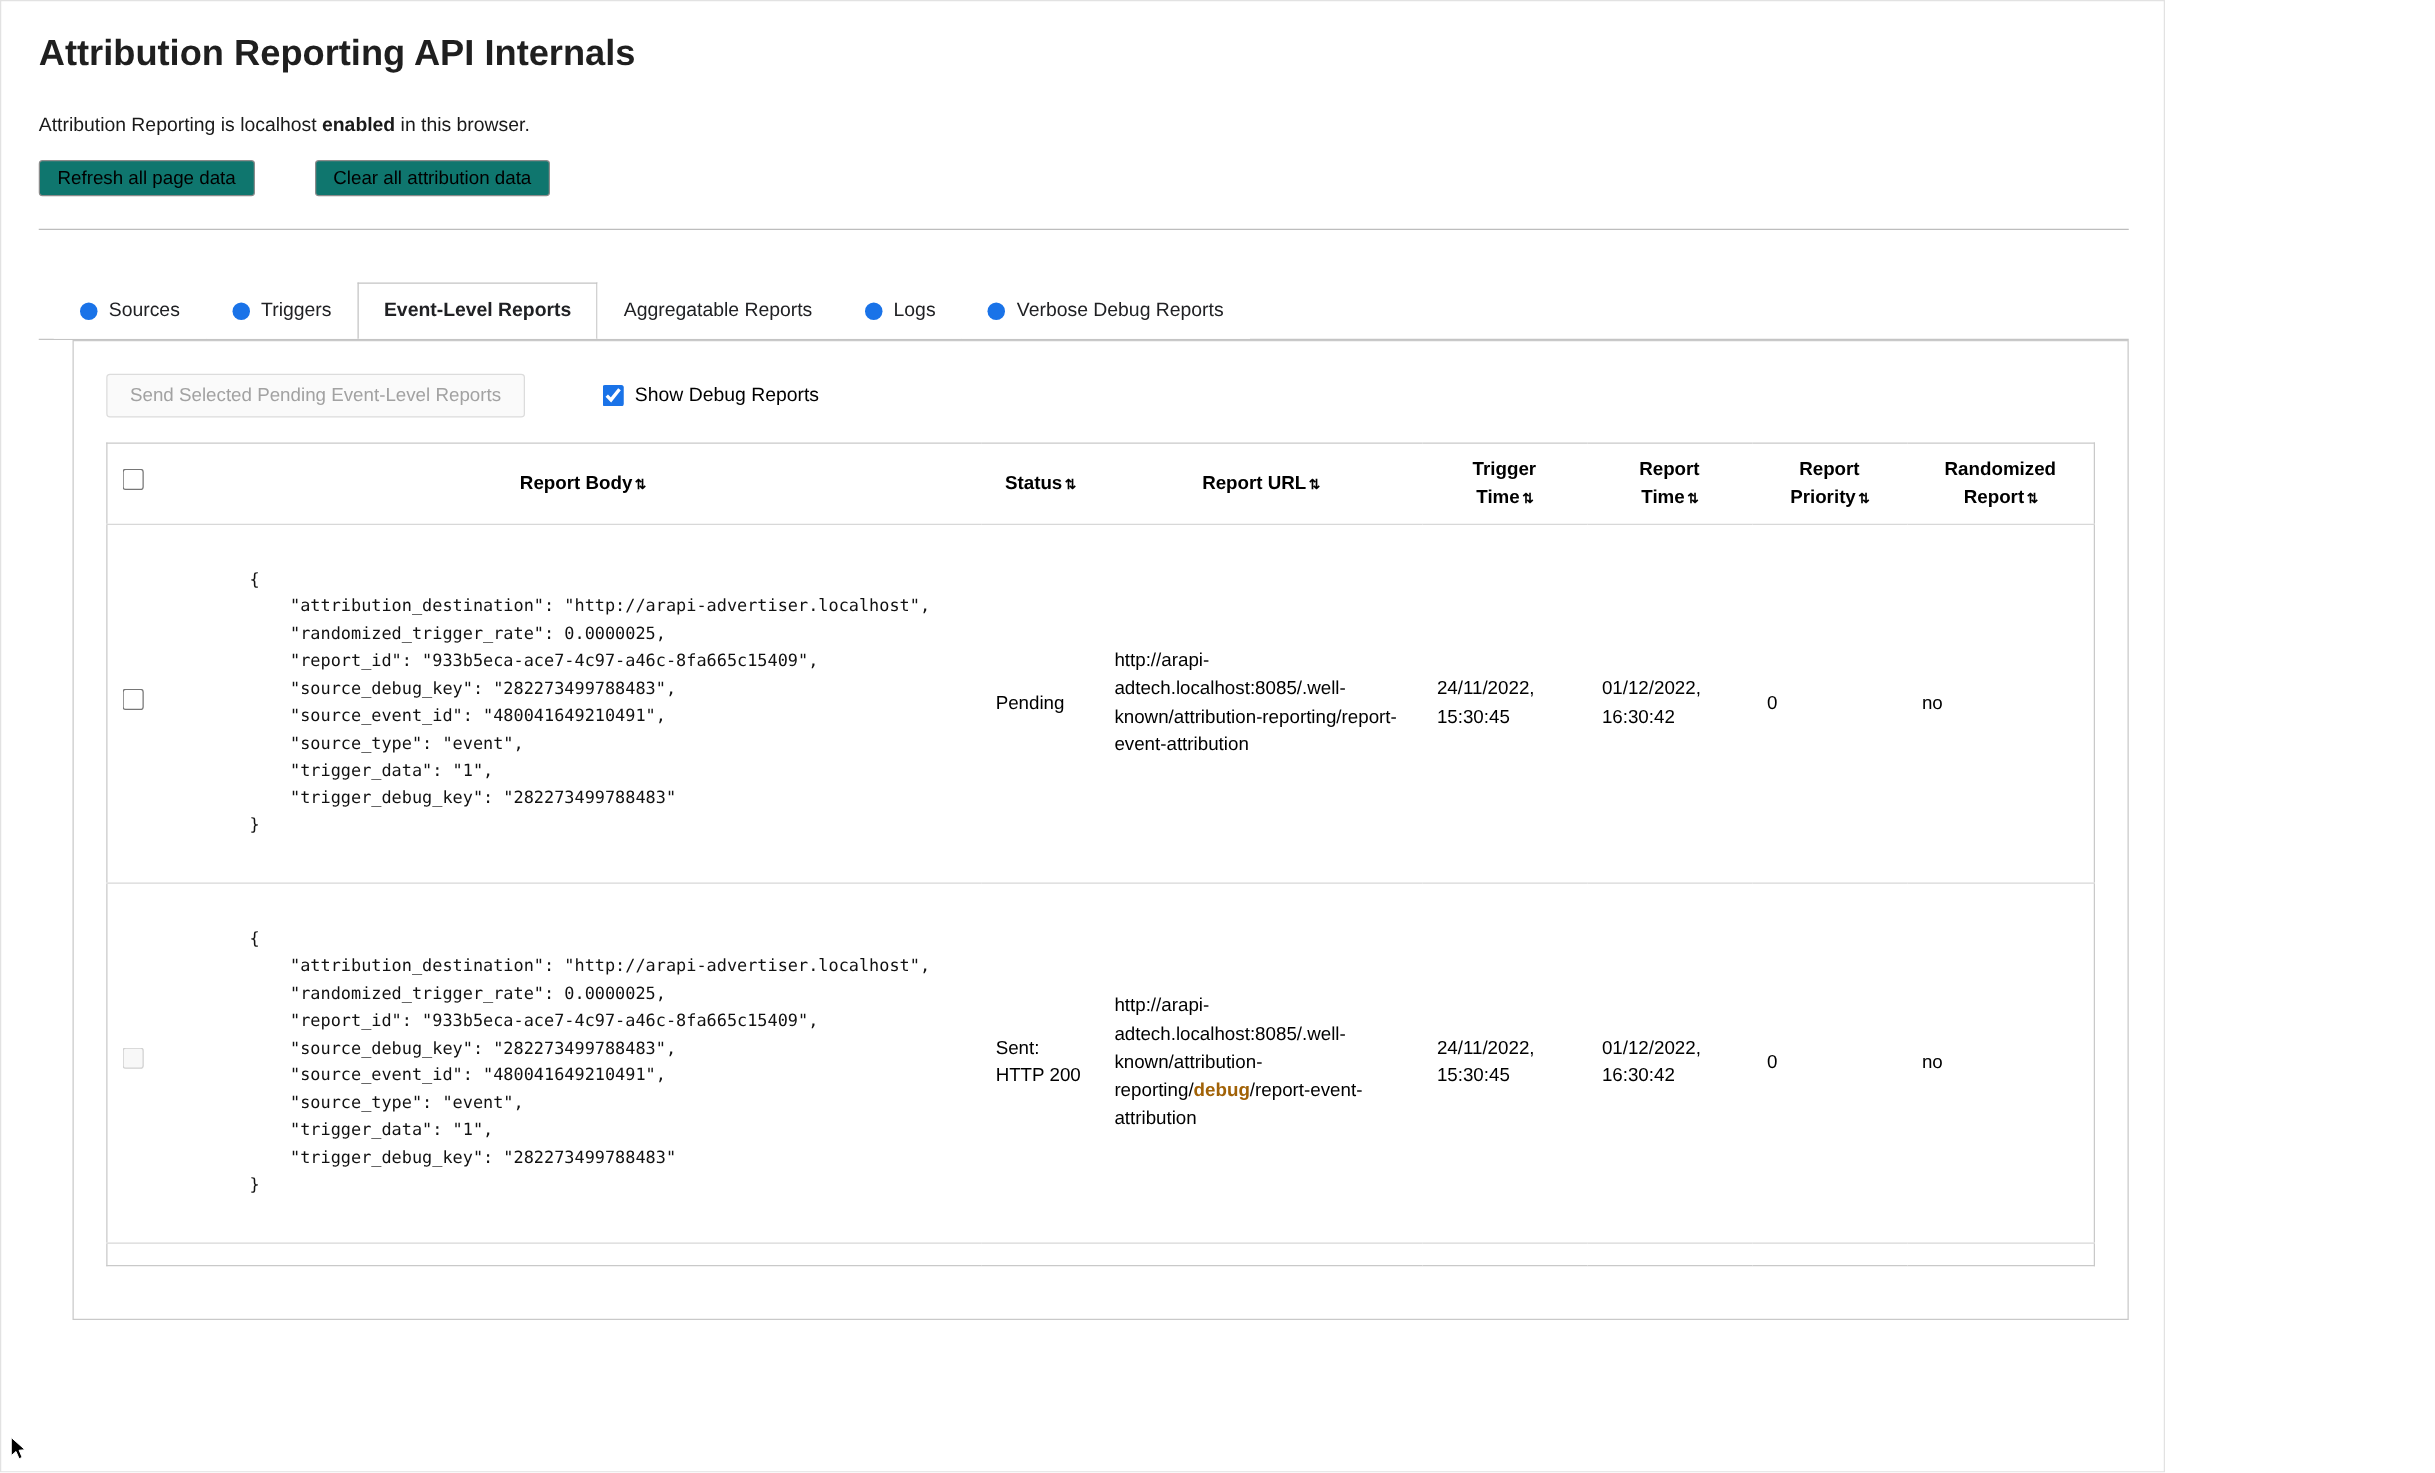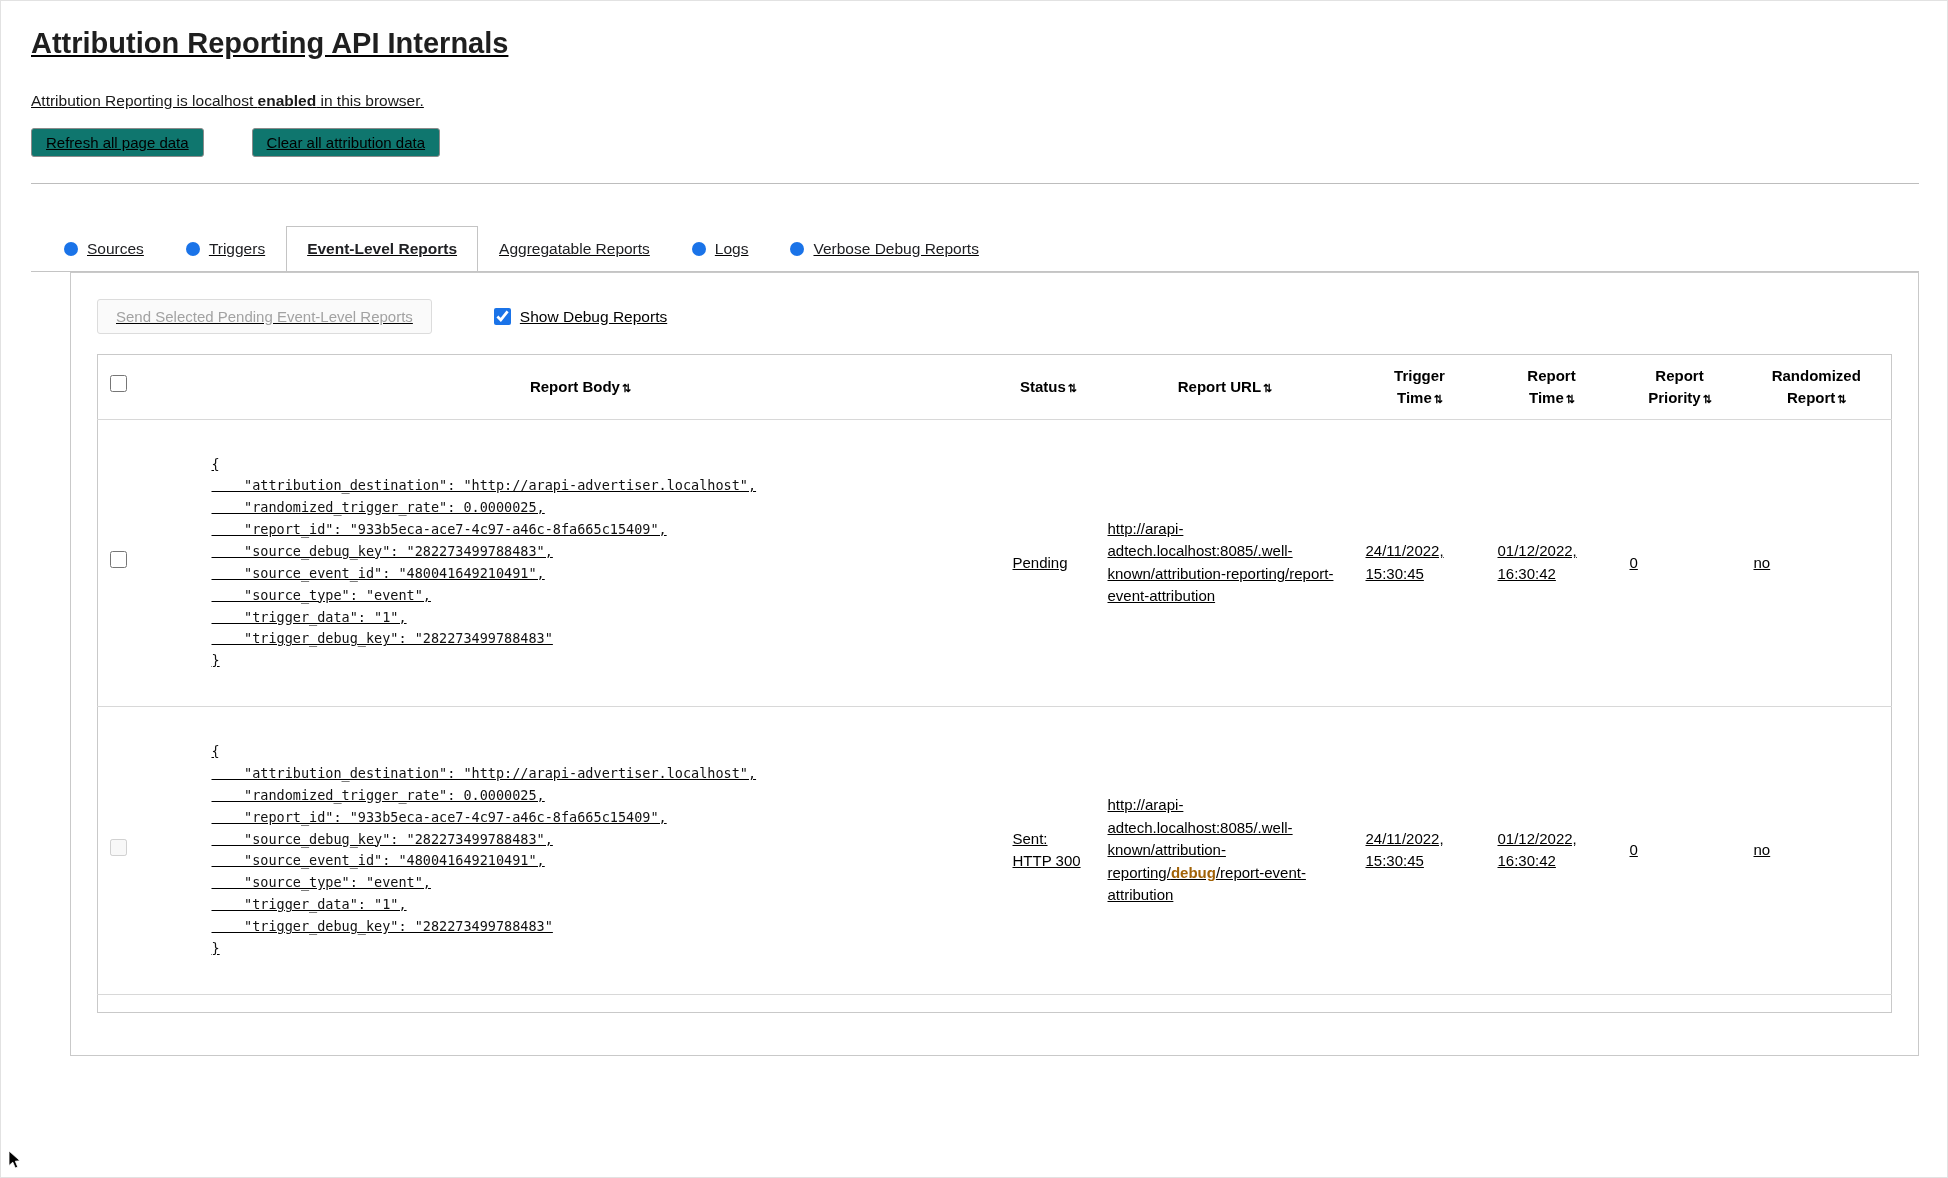--- a/index.html
+++ b/index.html
@@ -1,39 +1,39 @@
 <!DOCTYPE html>
 <html><head>
 <meta charset="utf-8">
 <style>
   * { box-sizing: border-box; }
   html, body { margin: 0; padding: 0; background: #fff; }
   body { font-family: "Liberation Sans", sans-serif; color: #000; width: 1948px; }
-  .page { position: relative; width: 1948px; min-height: 1178px; padding: 14px 28px 30px 30px; border: 1px solid #e2e2e2; text-decoration: underline; }
+  .page { position: relative; width: 1732px; min-height: 1178px; padding: 14px 28px 30px 30px; border: 1px solid #e2e2e2; }
 
   .page-title { font-size: 29px; font-weight: bold; color: #1f1f1f; margin: 12px 0 32px 0; }
   .status-line { font-size: 15.5px; margin: 0 0 18px 0; color: #1a1a1a; }
   .status-line b { font-weight: bold; }
 
   .top-buttons { display: flex; gap: 48px; margin-bottom: 26px; }
   .btn { font-family: inherit; font-size: 15px; color: #000; background: #0f766e;
          border: 1px solid #8b8b8b; border-radius: 3px; padding: 5px 14px; cursor: pointer; white-space: nowrap; }
 
   .divider { border: none; border-top: 1px solid #bdbdbd; margin: 0 0 42px 0; }
 
   .tabstrip { display: flex; align-items: stretch; border-bottom: 1px solid #c4c4c4; padding-left: 12px; text-align: center; }
   .tab { display: flex; align-items: center; gap: 9px; padding: 13px 20px; font-size: 15.5px;
          color: #202124; cursor: pointer; border: 1px solid transparent; border-bottom: none; background: #fff; }
   .tab.active { border-color: #c4c4c4; font-weight: bold; }
   .dot { width: 14px; height: 14px; border-radius: 50%; background: #1a73e8; flex: none; }
 
   .tab-panel { margin-left: 27px; }
   .section-heading { font-size: 23px; font-weight: bold; margin: 30px 0 24px 0; color: #1f1f1f; }
 
-  .panel { border: 1px solid #c9c9c9; padding: 26px 26px 42px 26px; margin-left: 12px; }
+  .panel { border: 1px solid #c9c9c9; padding: 26px 26px 42px 26px; }
   .panel-toolbar { display: flex; align-items: center; gap: 62px; }
   .send-btn { font-family: inherit; font-size: 15px; color: #a2a2a2; background: #fafafa;
               border: 1px solid #dcdcdc; border-radius: 3px; padding: 8px 18px; }
   .debug-toggle { display: flex; align-items: center; gap: 9px; font-size: 15.5px; cursor: pointer; }
   input[type="checkbox"] { width: 17px; height: 17px; accent-color: #1a73e8; margin: 0; cursor: pointer; }
 
   .reports-table { width: 100%; border-collapse: collapse; border: 1px solid #c9c9c9; margin-top: 20px; font-size: 15px; table-layout: fixed; }
   .reports-table thead tr, .reports-table tbody tr { border-bottom: 1px solid #d8d8d8; }
   .reports-table th { font-size: 15px; font-weight: bold; text-align: center; padding: 10px 8px; vertical-align: middle; line-height: 1.45; }
   .reports-table td { padding: 8px 12px; vertical-align: middle; line-height: 1.5; text-align: left; }
@@ -175,21 +175,21 @@
     "attribution_destination": "http://arapi-advertiser.localhost",
     "randomized_trigger_rate": 0.0000025,
     "report_id": "933b5eca-ace7-4c97-a46c-8fa665c15409",
     "source_debug_key": "282273499788483",
     "source_event_id": "480041649210491",
     "source_type": "event",
     "trigger_data": "1",
     "trigger_debug_key": "282273499788483"
 }</pre>
             </td>
-            <td>Sent: HTTP 300</td>
+            <td>Sent: HTTP 200</td>
             <td class="col-url-cell"><span>http://arapi-adtech.localhost:8085/.well-known/attribution-reporting/</span><span class="debug">debug</span><span>/report-event-attribution</span></td>
             <td>24/11/2022, 15:30:45</td>
             <td>01/12/2022, 16:30:42</td>
             <td>0</td>
             <td>no</td>
           </tr>
         </tbody>
         <tfoot>
           <tr class="empty-row">
             <td colspan="8"></td>

